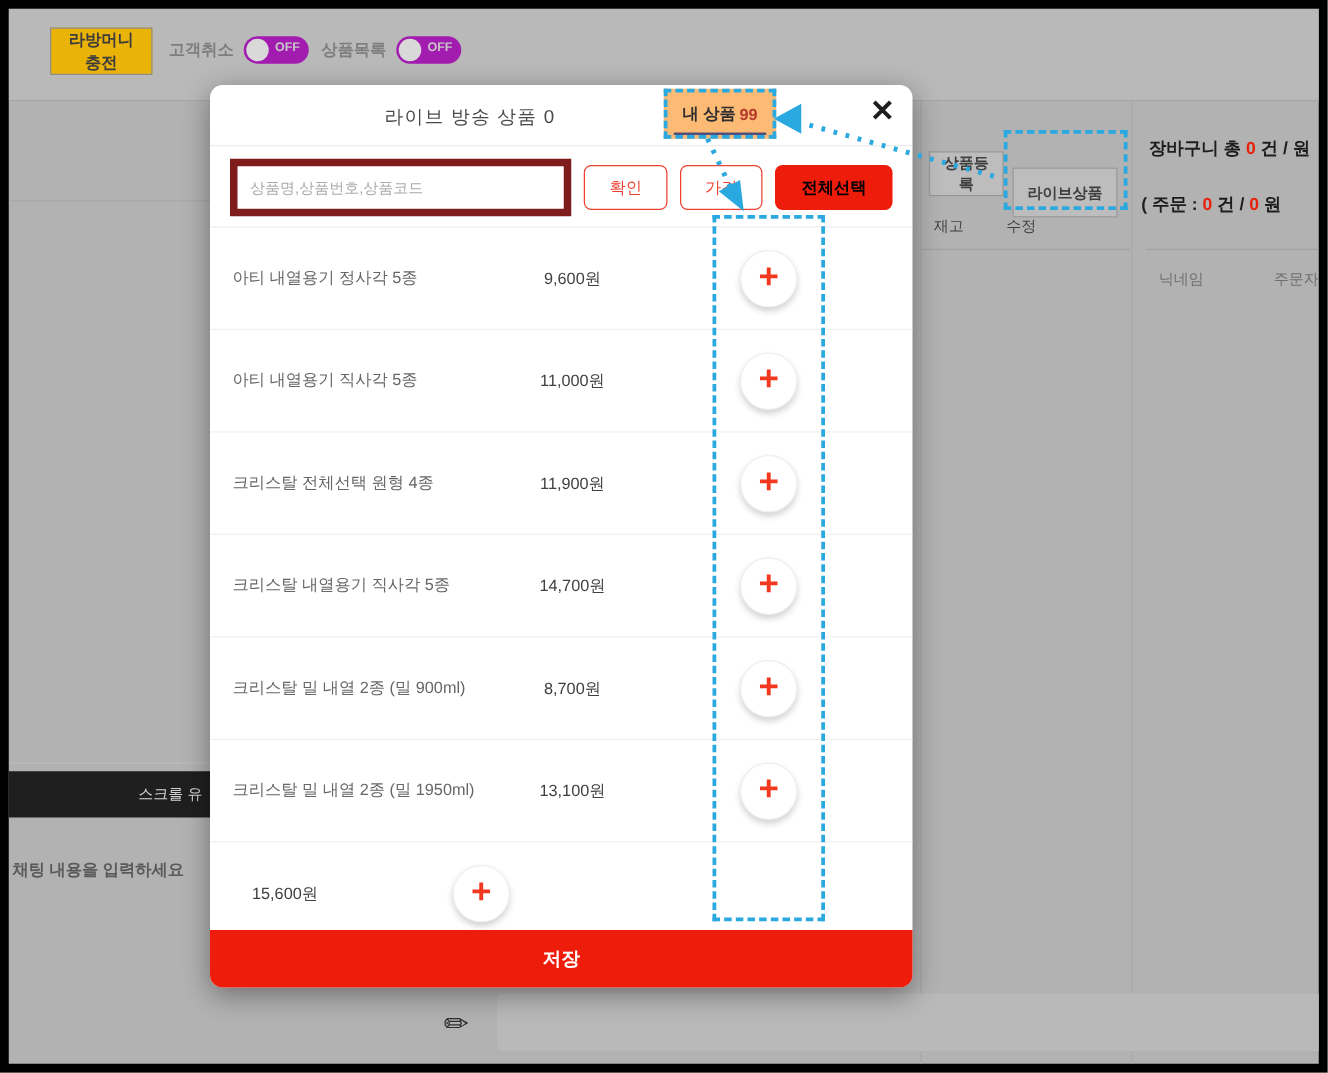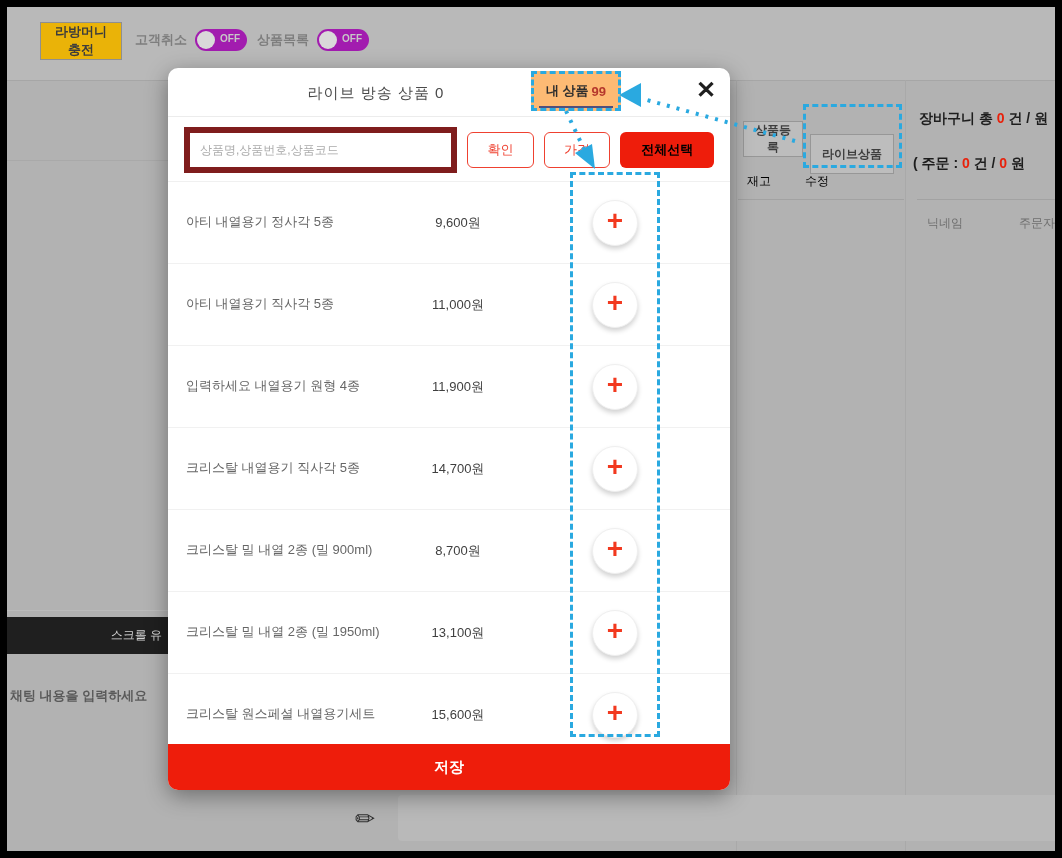--- a/index.html
+++ b/index.html
@@ -22,21 +22,21 @@
 
   .vline1{position:absolute;left:729px;top:73px;width:1px;height:771px;background:#a9a9a9;}
   .vline2{position:absolute;left:898px;top:73px;width:1px;height:771px;background:#a9a9a9;}
   .faint-line-left{position:absolute;left:0;top:153px;width:161px;height:1px;background:#a9a9a9;}
   .faint-line-left2{position:absolute;left:0;top:603px;width:161px;height:1px;background:#bcbcbc;}
 
   .bg-tab{position:absolute;background:#bdbdbd;border:1px solid #979797;color:#3e3e3e;font-size:12px;font-weight:bold;
     display:flex;align-items:center;justify-content:center;cursor:pointer;}
   .tab-register{left:736px;top:114px;width:60px;height:36px;}
   .tab-live{left:803px;top:127px;width:84px;height:40px;}
-  .bg-col-label{position:absolute;top:166px;font-size:12px;color:#000000;}
+  .bg-col-label{position:absolute;top:166px;font-size:12px;color:#404040;}
   .col-stock{left:740px;} .col-edit{left:798px;}
   .bg-divider-mid{position:absolute;left:731px;top:192px;width:166px;height:1px;background:#a2a2a2;}
 
   .cart-line1{position:absolute;left:912px;top:103px;width:150px;font-size:14px;font-weight:bold;color:#1d1d1d;white-space:nowrap;}
   .cart-line2{position:absolute;left:906px;top:148px;width:150px;font-size:14px;font-weight:bold;color:#1d1d1d;white-space:nowrap;}
   .red-num{color:#e8210b;}
   .bg-divider-right{position:absolute;left:910px;top:192px;width:138px;height:1px;background:#a2a2a2;}
   .order-headers{position:absolute;left:920px;top:208px;width:128px;display:flex;justify-content:space-between;font-size:12px;color:#6f6f6f;}
 
   .scroll-bar{position:absolute;left:0;top:610px;width:161px;height:37px;background:#1f1f1f;color:#d4d4d4;font-size:12px;
@@ -176,21 +176,21 @@
     <div class="p-name">아티 내열용기 직사각 5종</div>
     <div class="p-price">11,000원</div>
     <div class="p-pluswrap">
       <button class="plus-btn">
         <span class="plus-glyph">+</span>
       </button>
     </div>
   </div>
 
   <div class="row">
-    <div class="p-name">입력하세요 내열용기 원형 4종</div>
+    <div class="p-name">크리스탈 전체선택 원형 4종</div>
     <div class="p-price">11,900원</div>
     <div class="p-pluswrap">
       <button class="plus-btn">
         <span class="plus-glyph">+</span>
       </button>
     </div>
   </div>
 
   <div class="row">
     <div class="p-name">크리스탈 내열용기 직사각 5종</div>
@@ -216,21 +216,20 @@
     <div class="p-name">크리스탈 밀 내열 2종 (밀 1950ml)</div>
     <div class="p-price">13,100원</div>
     <div class="p-pluswrap">
       <button class="plus-btn">
         <span class="plus-glyph">+</span>
       </button>
     </div>
   </div>
 
   <div class="row">
-    <div class="p-name">크리스탈 원스페셜 내열용기세트</div>
     <div class="p-price">15,600원</div>
     <div class="p-pluswrap">
       <button class="plus-btn">
         <span class="plus-glyph">+</span>
       </button>
     </div>
   </div>
 </div>
 
     <button class="save-btn">저장</button>

